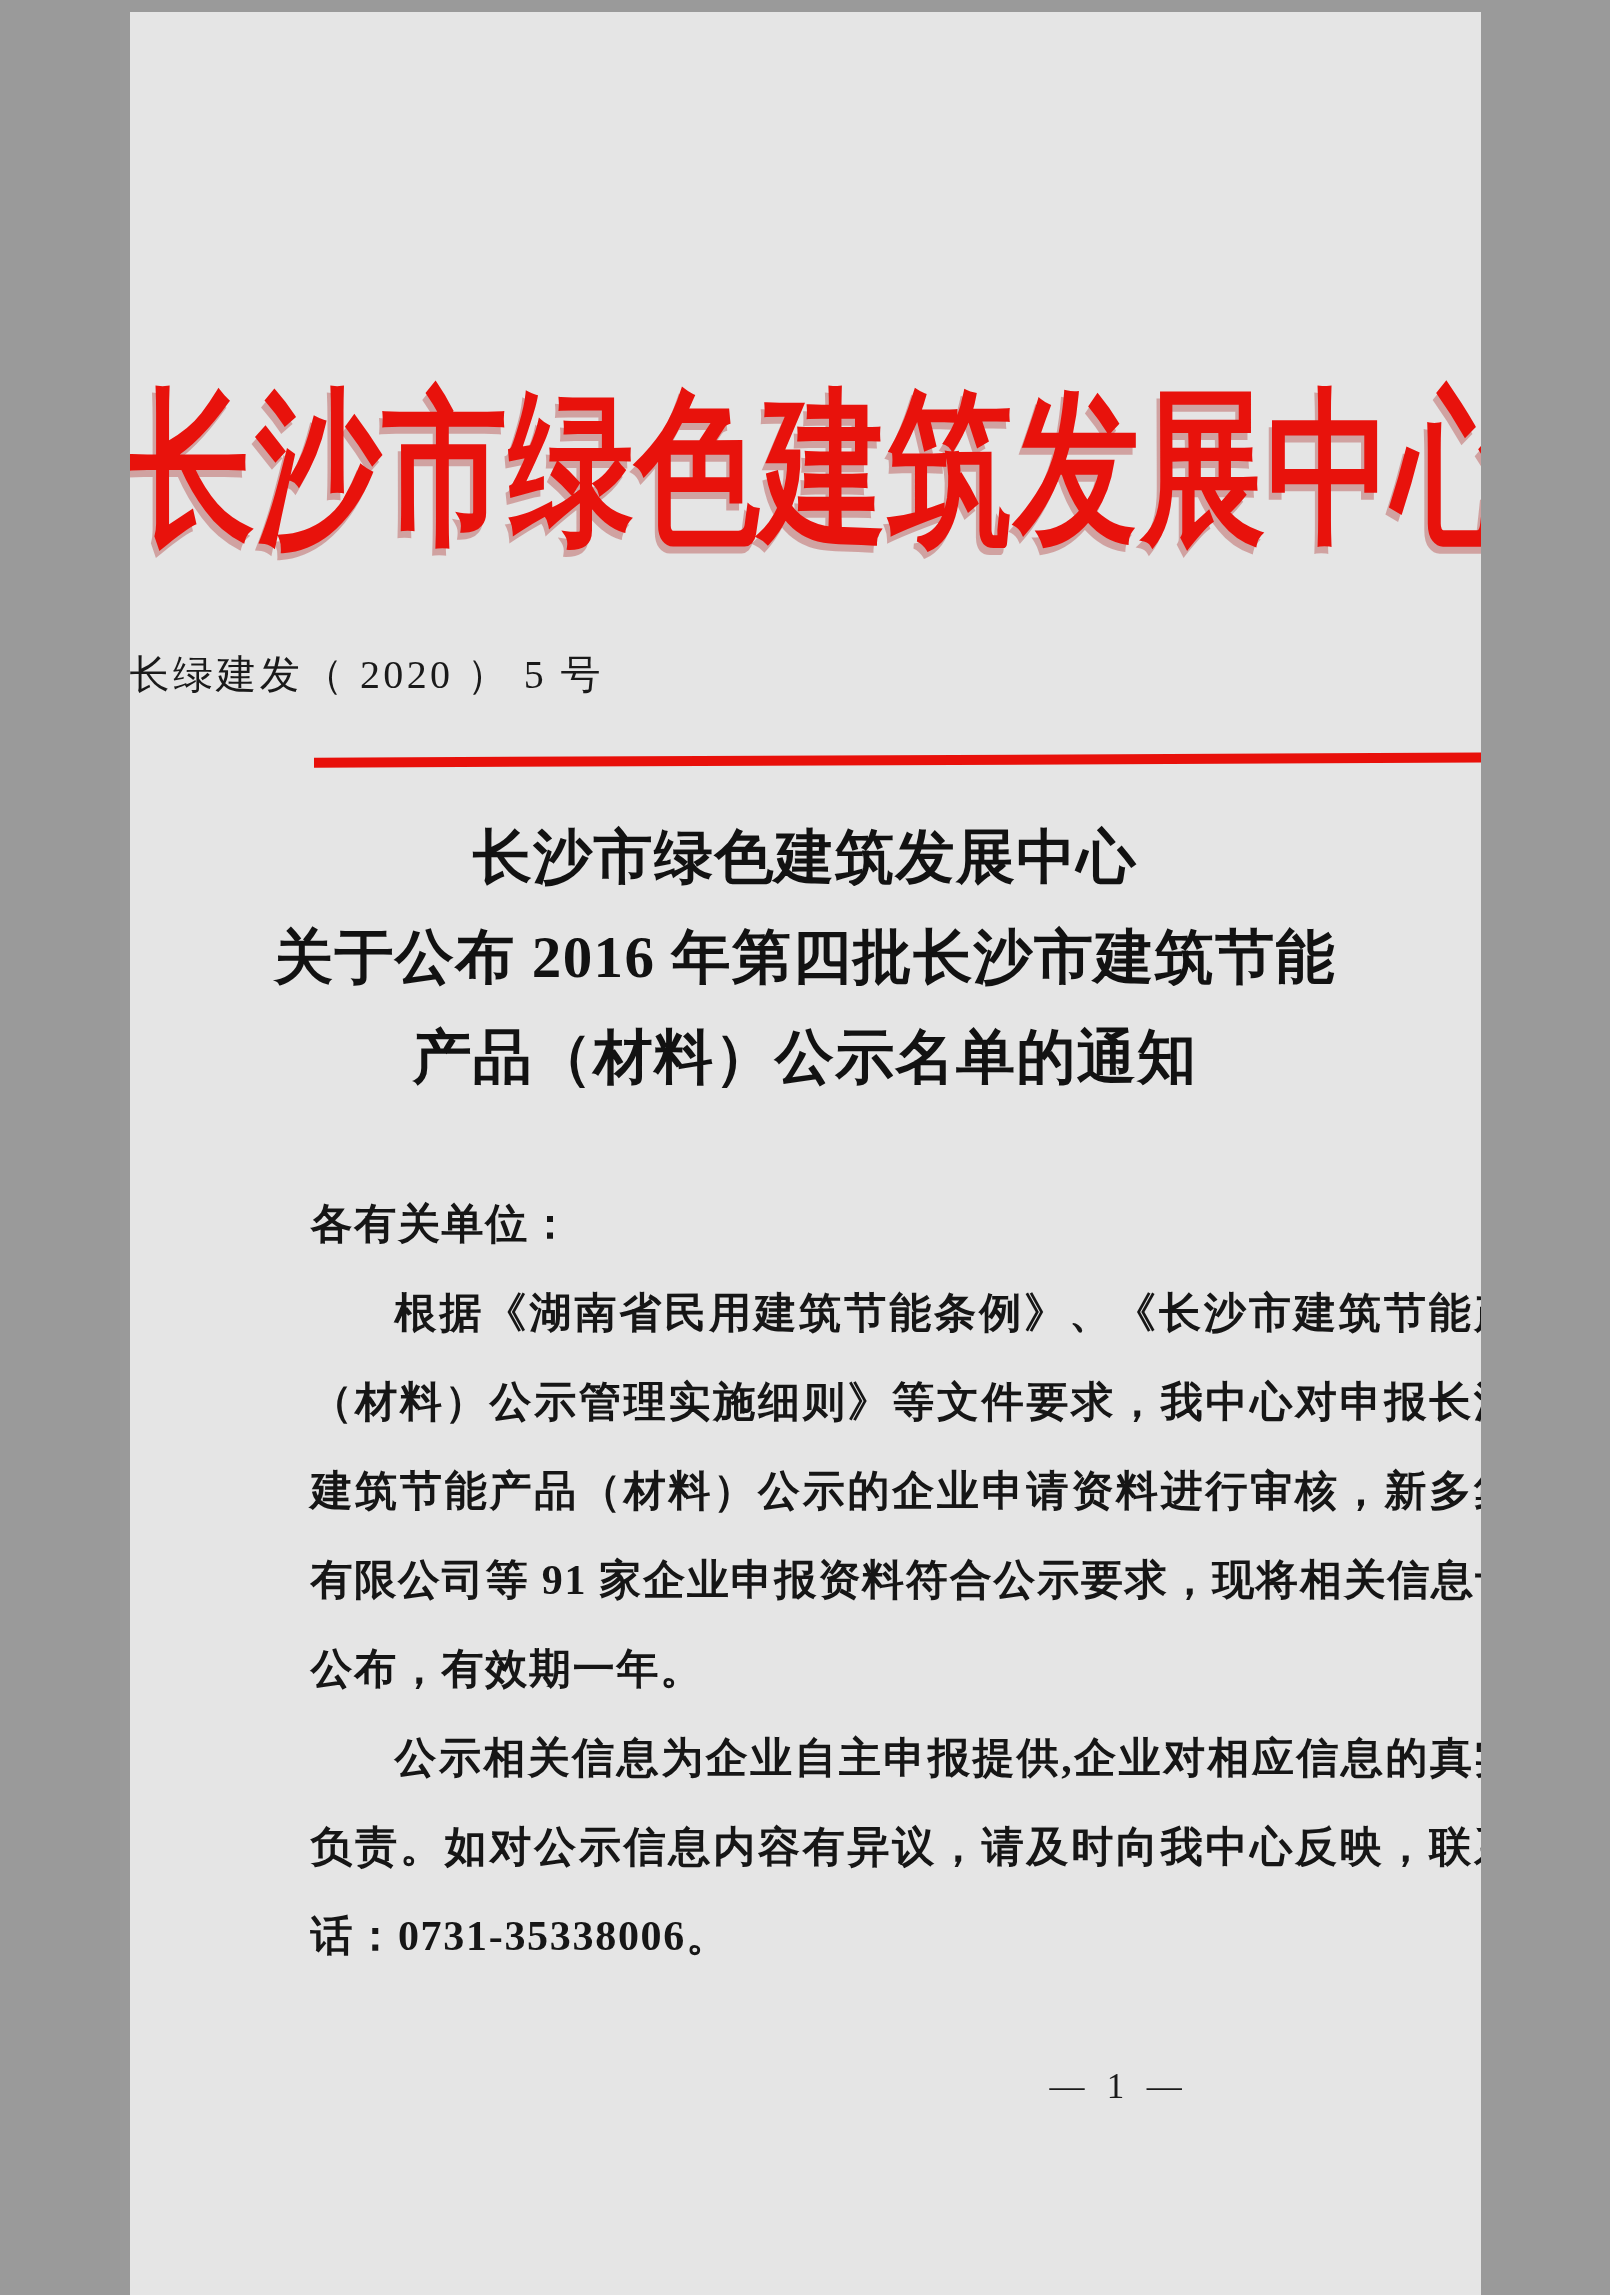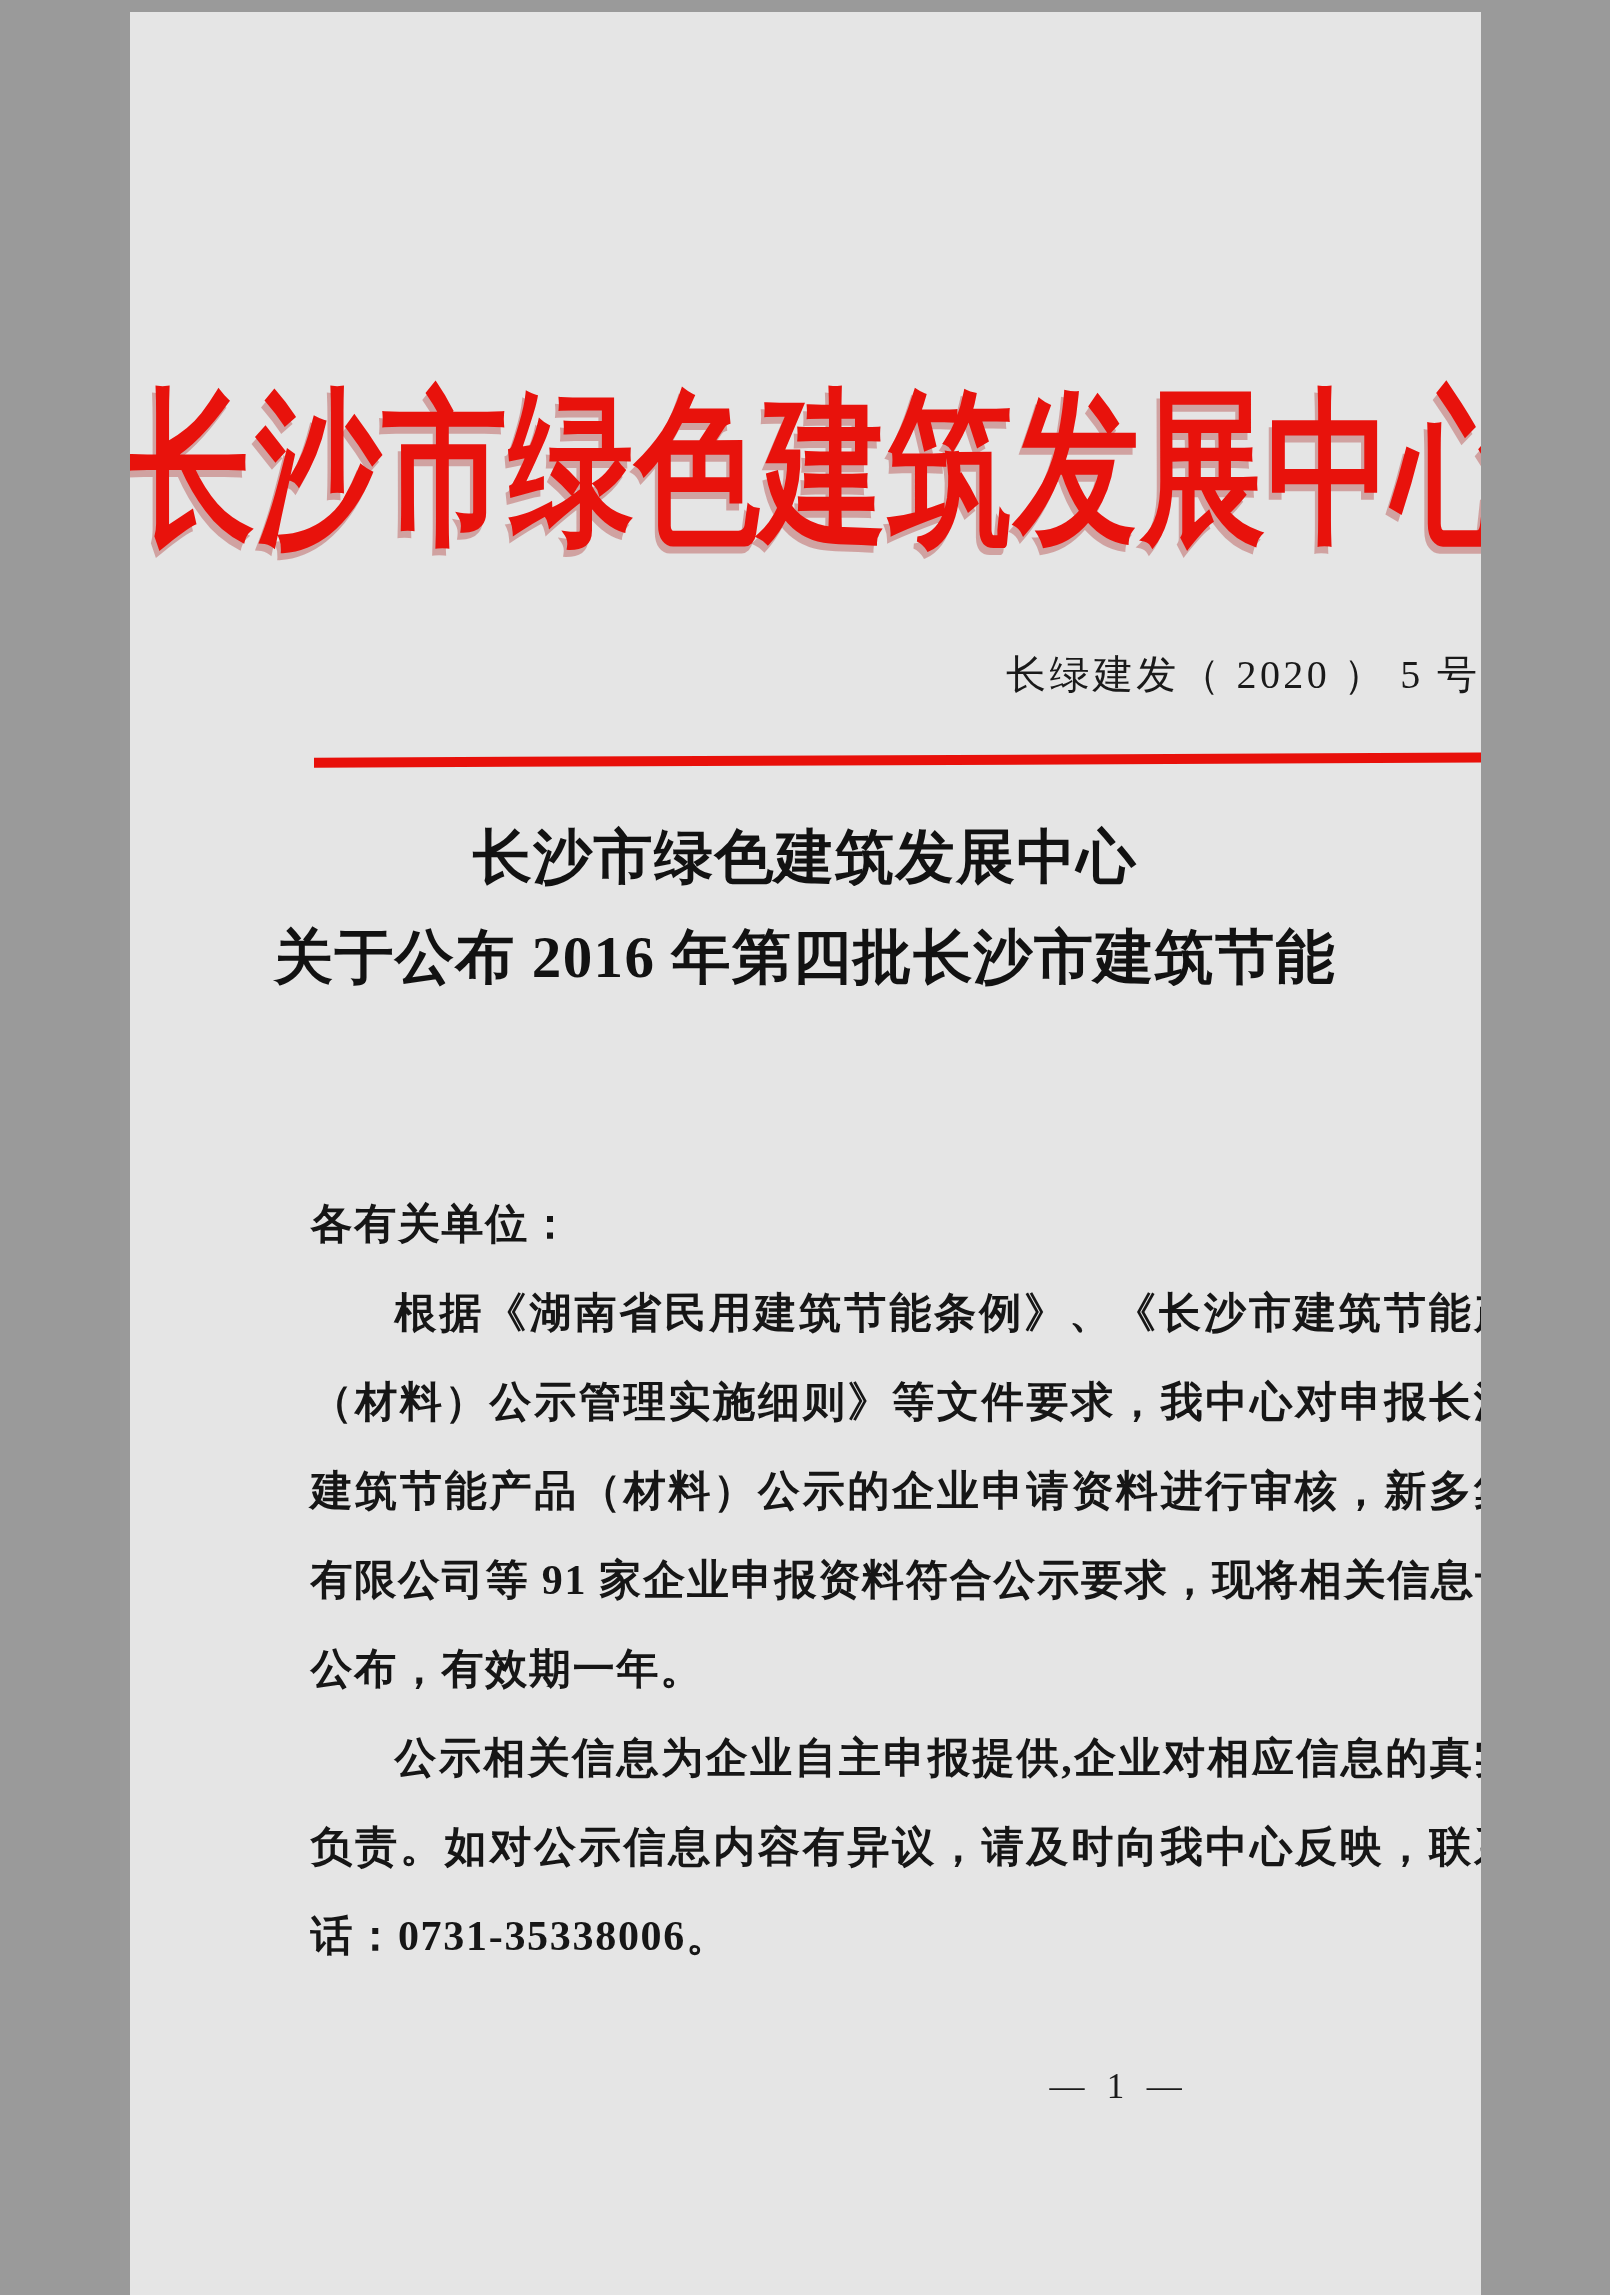--- a/index.html
+++ b/index.html
@@ -33,21 +33,21 @@
     transform: scaleY(1.34);
     transform-origin: top center;
     text-shadow: -3.4px 4.8px 0 rgba(158, 8, 4, 0.30);
   }
   
   .doc-number {
     position: absolute;
     top: 638px;
     left: 0;
     width: 100%;
-    text-align: right;
+    text-align: left;
     font-size: 40px;
     font-weight: 400;
     color: #1a1a1a;
     letter-spacing: 3.4px;
     line-height: 1.25;
     white-space: nowrap;
   }
   
   .red-rule {
     position: absolute;
@@ -113,20 +113,21 @@
 
   <div class="agency-name">长沙市绿色建筑发展中心</div>
 
   <div class="doc-number">长绿建发（ 2020 ） 5 号</div>
 
   <div class="red-rule"></div>
 
   <div class="doc-title">
     <div class="title-line">长沙市绿色建筑发展中心</div>
     <div class="title-line">关于公布 2016 年第四批长沙市建筑节能</div>
+    <div class="title-line">产品（材料）公示名单的通知</div>
   </div>
 
   <div class="body-text">
     <p class="salutation">各有关单位：</p>
     <p class="para">根据《湖南省民用建筑节能条例》、《长沙市建筑节能产品（材料）公示管理实施细则》等文件要求，我中心对申报长沙市建筑节能产品（材料）公示的企业申请资料进行审核，新多集团有限公司等 91 家企业申报资料符合公示要求，现将相关信息予以公布，有效期一年。</p>
     <p class="para">公示相关信息为企业自主申报提供,企业对相应信息的真实性负责。如对公示信息内容有异议，请及时向我中心反映，联系电话：0731-35338006。</p>
   </div>
 
   <div class="page-number">— 1 —</div>
 

